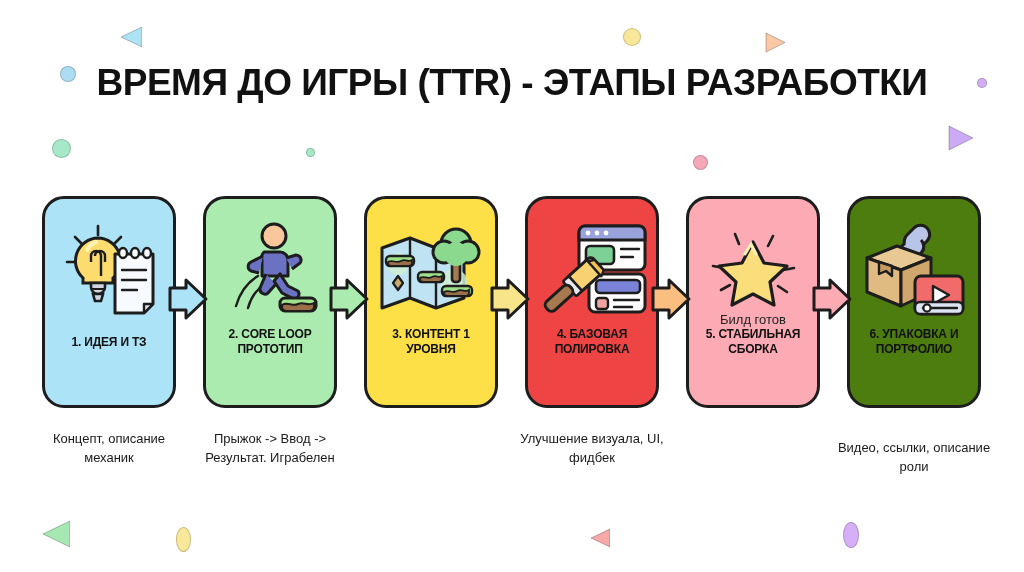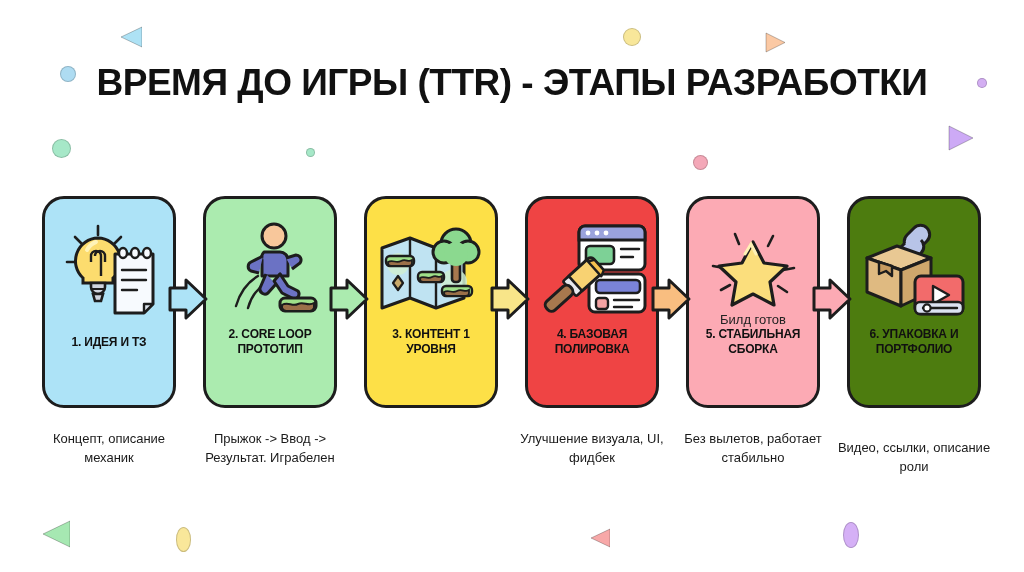--- a/index.html
+++ b/index.html
@@ -302,15 +302,14 @@
         </svg>
       </div>
       <div class="card-title">6. УПАКОВКА И ПОРТФОЛИО</div>
     </div>
   </div>
 
 <div id="captions">
     <div class="caption" style="left: -13px;">Концепт, описание механик</div>
     <div class="caption" style="left: 148px;">Прыжок -&gt; Ввод -&gt; Результат. Играбелен</div>
     <div class="caption" style="left: 470px;">Улучшение визуала, UI, фидбек</div>
-    <div class="caption" style="left: 631px;">Без вылетов, работает стабильно</div>
     <div class="caption" style="left: 792px; margin-top: 9px;">Видео, ссылки, описание роли</div>
   </div>
 
 </body></html>

